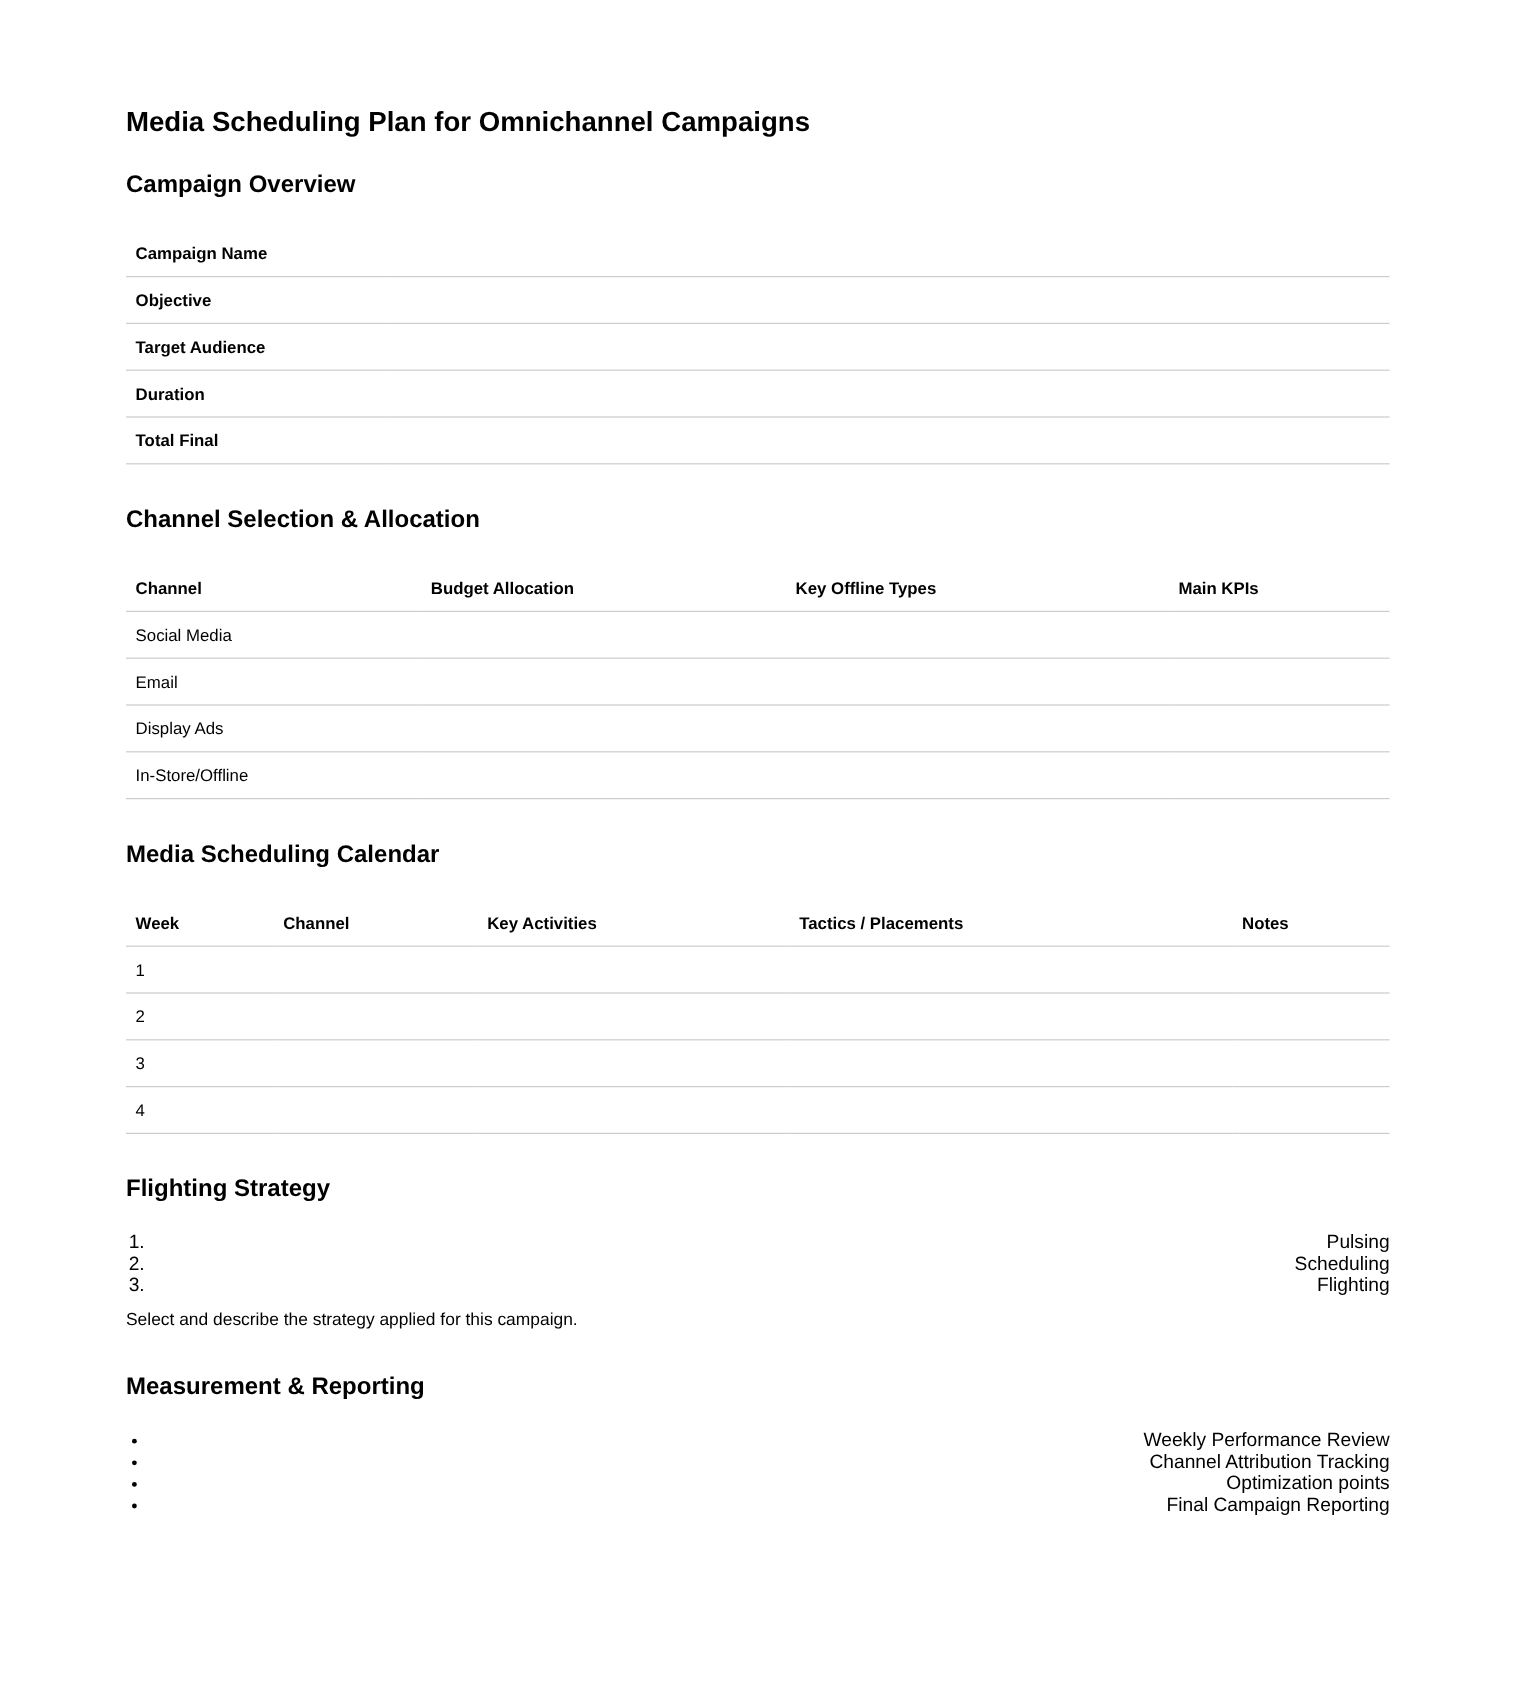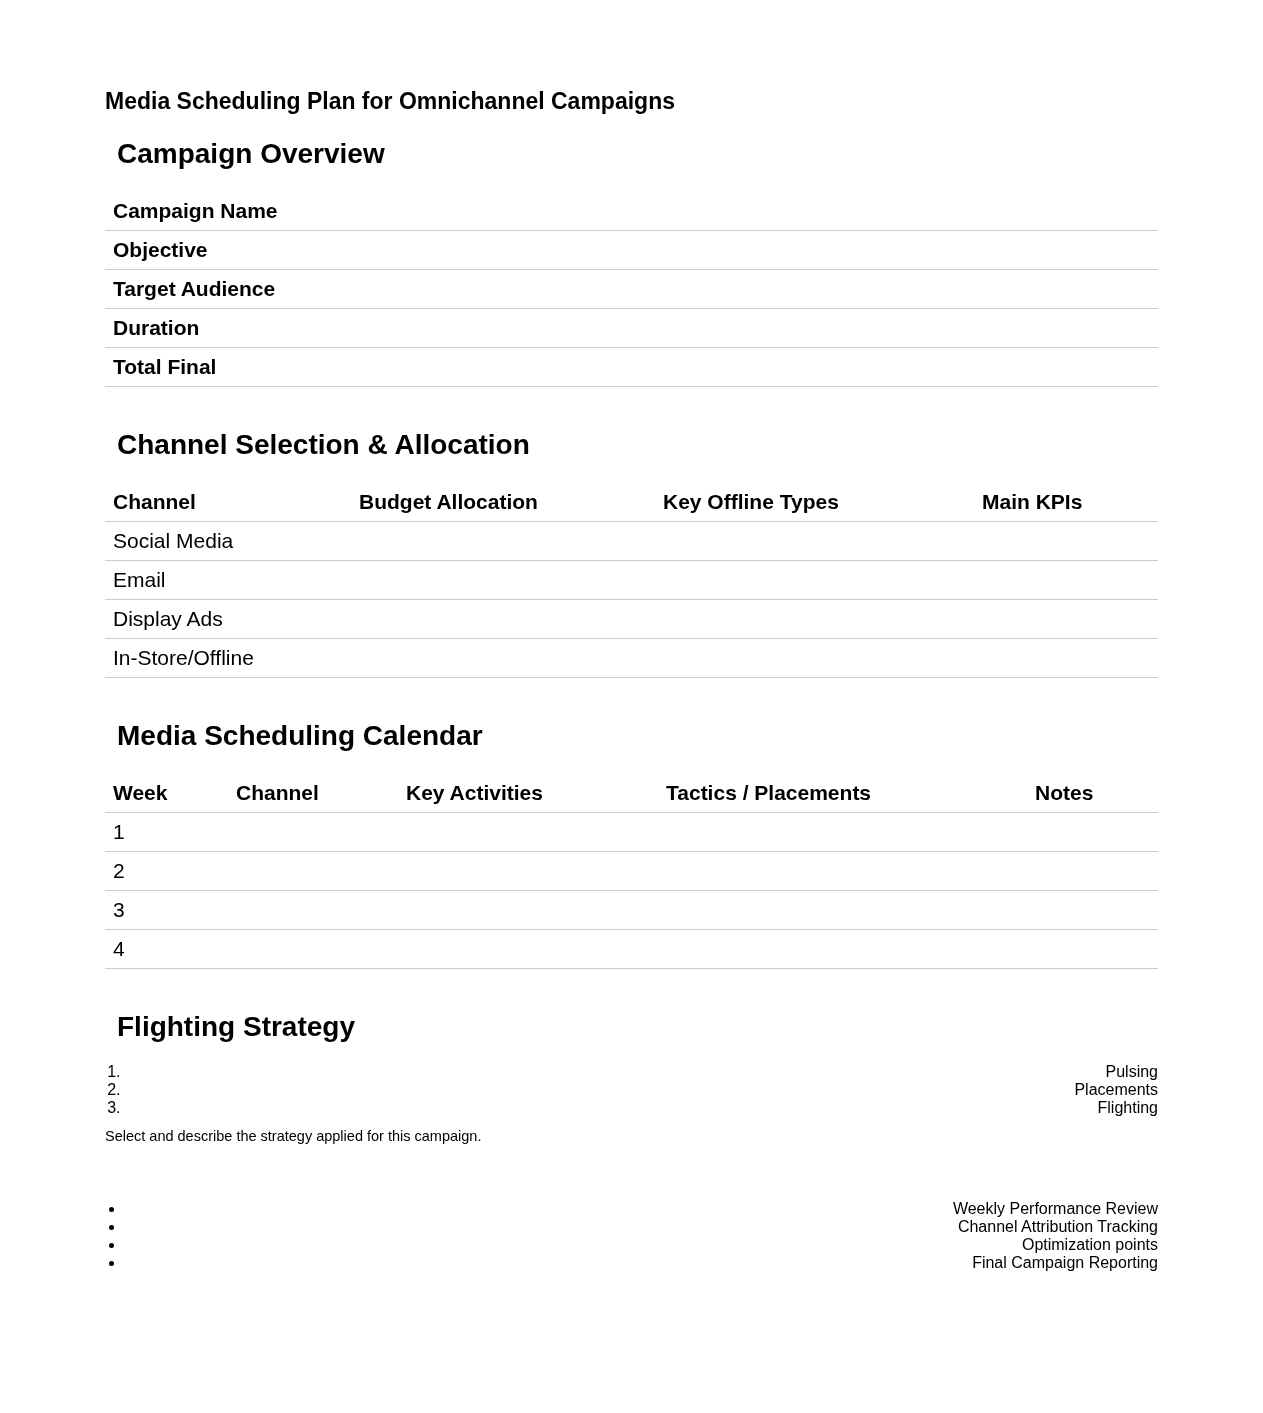--- a/index.html
+++ b/index.html
@@ -14,29 +14,29 @@
       padding: 82px 105px 0 105px;
       width: 1053px;
     }
     h1 {
       font-size: 23px;
       font-weight: bold;
       margin: 0 0 20px 0;
       line-height: 38px;
     }
     h2 {
-      font-size: 28px;
+      font-size: 20px;
       font-weight: bold;
-      margin: 12px;
+      margin: 0;
       line-height: 28px;
     }
     table {
       width: 1053px;
       border-collapse: collapse;
-      font-size: 21px;
+      font-size: 14px;
     }
     td, th {
       text-align: left;
       padding: 0 8px;
       height: 38px;
       border-bottom: 1px solid #cccccc;
       vertical-align: middle;
     }
     th { font-weight: bold; }
     .overview-table { margin-top: 24px; }
@@ -181,29 +181,30 @@
       </tbody>
     </table>
   </section>
 
   <div class="section-gap"></div>
 
   <section>
     <h2>Flighting Strategy</h2>
     <ol>
       <li>Pulsing</li>
-      <li>Placements</li>
+      <li>Scheduling</li>
       <li>Flighting</li>
     </ol>
     <p class="desc">Select and describe the strategy applied for this campaign.</p>
   </section>
 
   <div style="height:33px"></div>
 
   <section>
+    <h2>Measurement &amp; Reporting</h2>
     <ul>
       <li>Weekly Performance Review</li>
       <li>Channel Attribution Tracking</li>
       <li>Optimization points</li>
       <li>Final Campaign Reporting</li>
     </ul>
   </section>
 
 </div>
 

